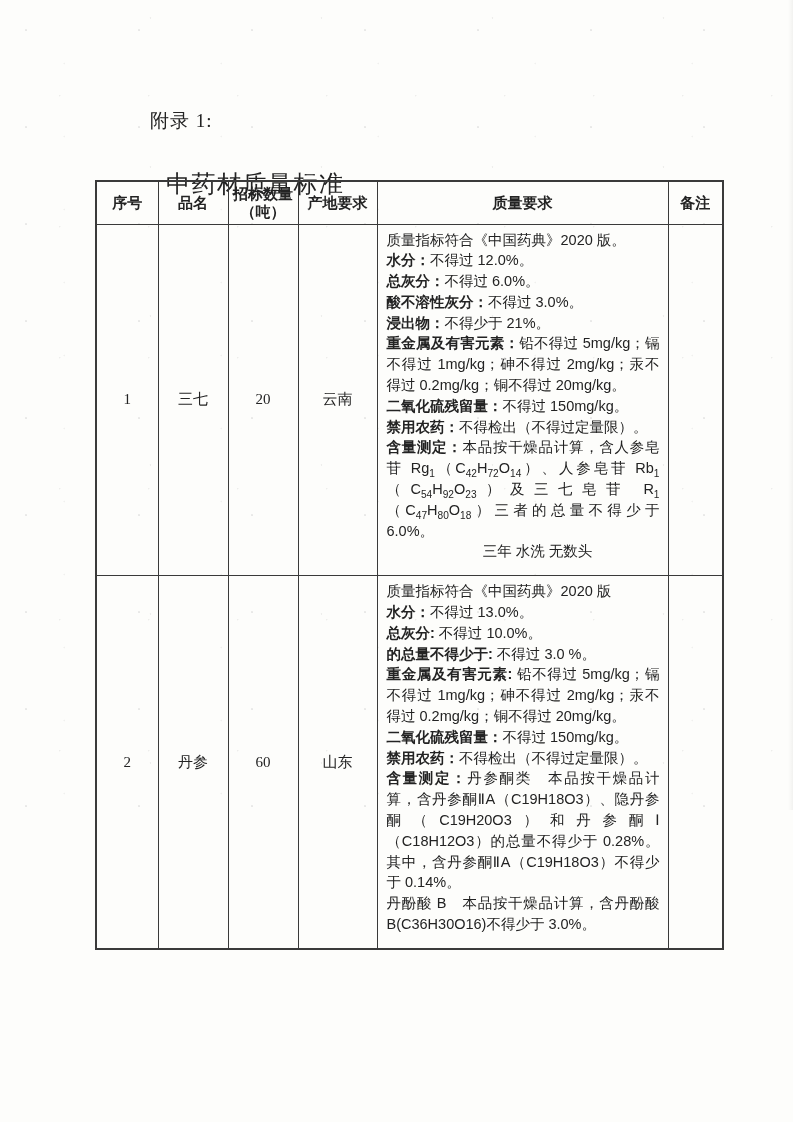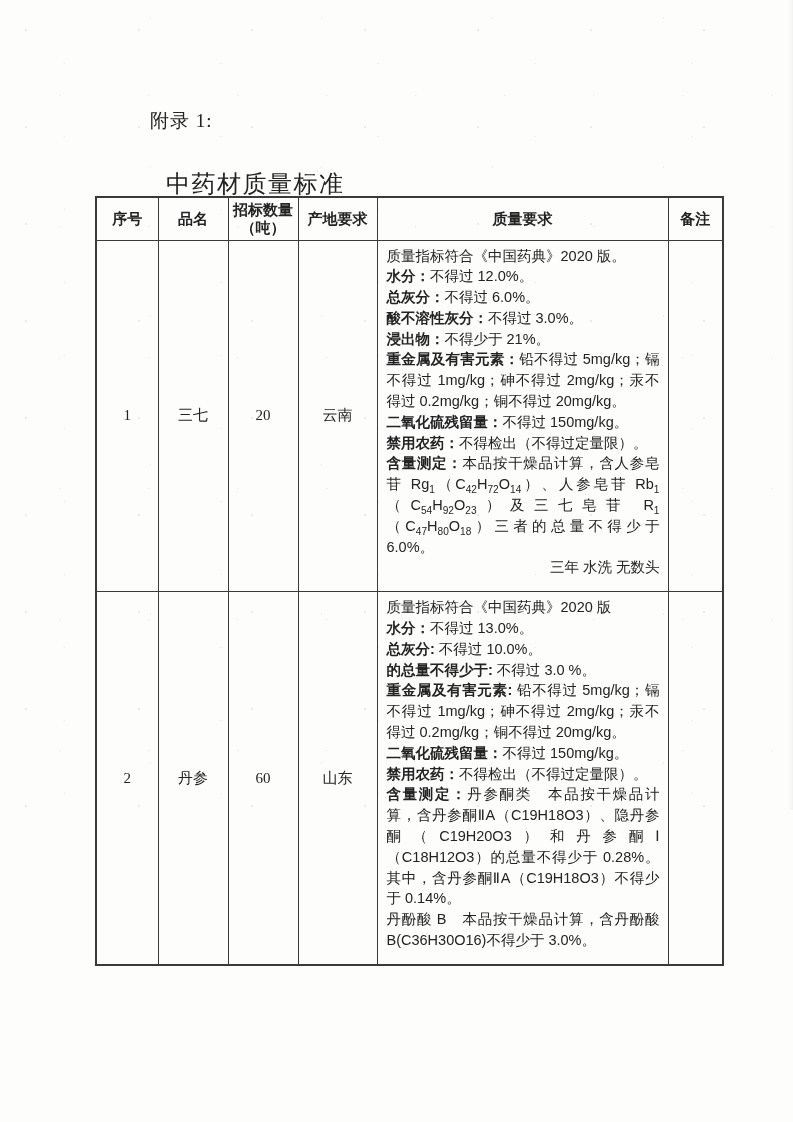--- a/index.html
+++ b/index.html
@@ -30,21 +30,21 @@
     position:absolute;left:150px;top:108px;margin:0;z-index:1;
     font-family:"Liberation Serif", serif;
     font-size:19px;font-weight:400;letter-spacing:1px;
   }
   .doc-title{
     position:absolute;left:150px;top:152px;margin:16px;z-index:1;
     font-family:"Liberation Serif", serif;
     font-size:24px;font-weight:400;letter-spacing:1.5px;
   }
   table.std-table{
-    position:absolute;left:95px;top:196px;z-index:1;
+    position:absolute;left:95px;top:180px;z-index:1;
     width:627px;border-collapse:collapse;table-layout:fixed;
     border:2px solid var(--border);
   }
   .std-table th,.std-table td{
     border:1px solid var(--border);
     color:var(--ink);
   }
   .std-table thead tr{height:43px;}
   .std-table th{
     font-size:15px;font-weight:700;text-align:center;vertical-align:middle;
@@ -63,21 +63,21 @@
     text-align:center;vertical-align:middle;
     font-family:"Liberation Serif", serif;
     font-size:15px;
   }
   td.quality{
     vertical-align:top;text-align:justify;
     padding:5px 8px 13px 9px;
     font-size:14.5px;line-height:20.8px;
   }
   td.quality p{margin:0;}
-  td.quality p.indent{text-indent:2em;text-align:right;}
+  td.quality p.indent{text-indent:2em;text-align:center;}
   td.quality b{font-weight:700;}
   td.quality sub{font-size:70%;line-height:0;}
   td.c-note{vertical-align:middle;text-align:center;font-size:15px;}
 </style>
 </head>
 <body>
 
 <div class="page">
   <div class="speckles"></div>
 

